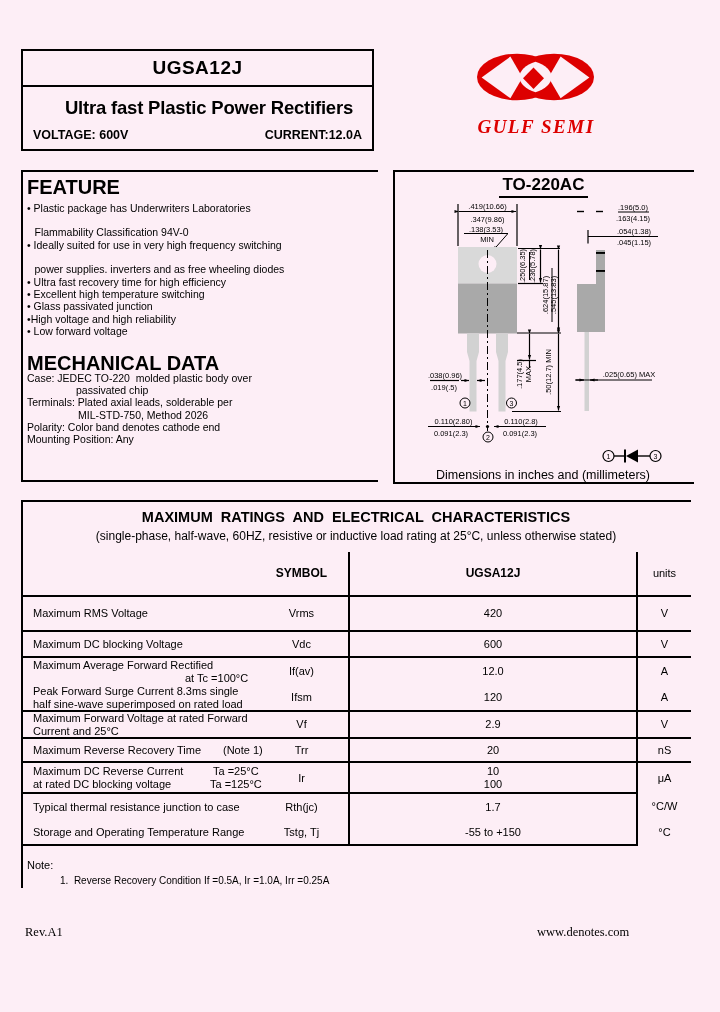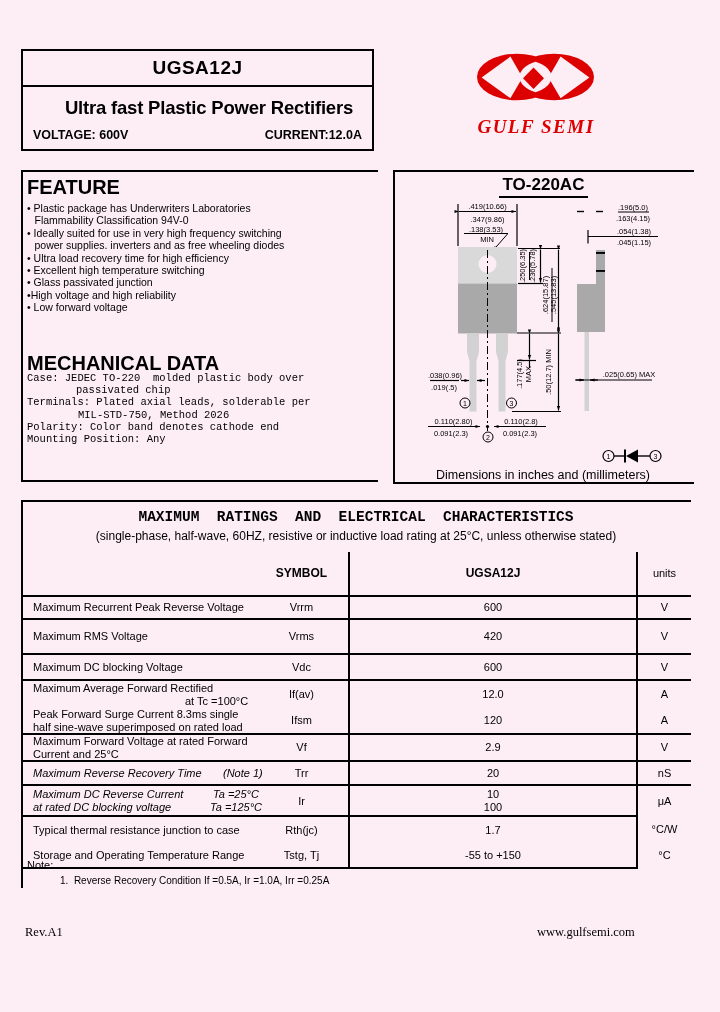--- a/index.html
+++ b/index.html
@@ -21,56 +21,56 @@
              font-family:"Liberation Serif",serif;font-style:italic;font-weight:bold;
              font-size:19px;color:#d00;letter-spacing:1.5px;}
 
   
   .feature-box{position:absolute;left:21px;top:170px;width:357px;height:312px;
                border-left:2px solid #000;border-top:2px solid #000;border-bottom:2px solid #000;
                box-sizing:border-box;}
   .sec-head{font-weight:bold;font-size:20px;}
   .feature-head{position:absolute;left:27px;top:176px;}
   .feature-list{position:absolute;left:27px;top:202px;font-size:10.5px;line-height:12.4px;}
-  .feature-list .cont{padding-left:7.5px;}
+  .feature-list .cont{padding-left:7.5px;margin-top:12px;}
   .mech-head{position:absolute;left:27px;top:352px;}
-  .mech-list{position:absolute;left:27px;top:372px;font-size:10.5px;line-height:12.2px;font-family:Liberation Mono, monospace;}
+  .mech-list{position:absolute;left:27px;top:372px;font-size:10.5px;line-height:12.2px;}
   .mech-list div{white-space:pre;}
   .mech-list .ind1{padding-left:49px;}
   .mech-list .ind2{padding-left:51px;}
 
   
   .pkg-box{position:absolute;left:393px;top:170px;width:301px;height:314px;
            border-left:2px solid #000;border-top:2px solid #000;border-bottom:2px solid #000;
            box-sizing:border-box;}
   .pkg-title{position:absolute;left:393px;top:175px;width:301px;text-align:center;}
   .pkg-title span{display:inline-block;font-weight:bold;font-size:17px;
                   border-bottom:2px solid #000;padding:0 4px 1px 4px;}
   .pkg-svg{position:absolute;left:393px;top:170px;}
   .pkg-caption{position:absolute;left:393px;top:468px;width:300px;text-align:center;font-size:12.5px;}
 
   
   .ratings-left{position:absolute;left:21px;top:500px;width:2px;height:388px;background:#000;}
   .ratings-top{position:absolute;left:21px;top:500px;width:670px;height:2px;background:#000;}
   .ratings-title{position:absolute;left:21px;top:509px;width:670px;text-align:center;
-                 font-weight:bold;font-size:14.5px;white-space:pre;font-family:Liberation Mono, monospace;}
+                 font-weight:bold;font-size:14.5px;white-space:pre;}
   .ratings-sub{position:absolute;left:21px;top:529px;width:670px;text-align:center;font-size:12px;}
 
   table.ratings{position:absolute;left:21px;top:552px;width:670px;
                 border-collapse:collapse;table-layout:fixed;font-size:11px;}
   table.ratings td{padding:0;vertical-align:middle;line-height:12.6px;}
   table.ratings td.p{text-align:left;padding-left:12px;}
   table.ratings td.s,table.ratings td.v,table.ratings td.u{text-align:center;}
   table.ratings td.v{border-left:2px solid #000;border-right:2px solid #000;}
   table.ratings tr.hb td{border-bottom:2px solid #000;}
   table.ratings tr.hbn td.u{border-bottom:none;}
   table.ratings td.head-sym{font-weight:bold;font-size:12px;}
   table.ratings td.head-dev{font-weight:bold;font-size:12px;}
   table.ratings td.head-units{font-size:11px;}
-  .rel{position:relative;font-style:italic;}
+  .rel{position:relative;}
   .tab-pos{position:absolute;left:180px;top:0;white-space:nowrap;}
   .tab-pos2{position:absolute;left:177px;top:0;white-space:nowrap;}
   .note-pos{position:absolute;left:190px;top:0;white-space:nowrap;}
   .l2-indent{margin-left:152px;}
 
   .note-label{position:absolute;left:27px;top:859px;font-size:11px;}
   .note-item{position:absolute;left:60px;top:875px;font-size:10px;white-space:pre;}
 
   .footer-rev{position:absolute;left:25px;top:925px;font-family:"Liberation Serif",serif;font-size:12.5px;}
   .footer-web{position:absolute;left:537px;top:925px;font-family:"Liberation Serif",serif;font-size:12.5px;}
@@ -102,21 +102,21 @@
   </svg>
   <div class="logo-text">GULF SEMI</div>
 
   <div class="feature-box"></div>
   <div class="sec-head feature-head">FEATURE</div>
   <div class="feature-list">
     <div>• Plastic package has Underwriters Laboratories</div>
     <div class="cont">Flammability Classification 94V-0</div>
     <div>• Ideally suited for use in very high frequency switching</div>
     <div class="cont">power supplies. inverters and as free wheeling diodes</div>
-    <div>• Ultra load recovery time for high efficiency</div>
+    <div>• Ultra fast recovery time for high efficiency</div>
     <div>• Excellent high temperature switching</div>
     <div>• Glass passivated junction</div>
     <div>•High voltage and high reliability</div>
     <div>• Low forward voltage</div>
   </div>
   <div class="sec-head mech-head">MECHANICAL DATA</div>
   <div class="mech-list">
     <div>Case: JEDEC TO-220  molded plastic body over</div>
     <div class="ind1">passivated chip</div>
     <div>Terminals: Plated axial leads, solderable per</div>
@@ -243,26 +243,20 @@
         <col style="width:288px">
         <col style="width:54px">
       </colgroup>
     <tbody>
         <tr class="hb" style="height:44px">
       <td class="p"></td>
       <td class="s head-sym">SYMBOL</td>
       <td class="v head-dev">UGSA12J</td>
       <td class="u head-units">units</td>
     </tr>
-    <tr class="hb" style="height:23px">
-      <td class="p">Maximum Recurrent Peak Reverse Voltage</td>
-      <td class="s">Vrrm</td>
-      <td class="v">600</td>
-      <td class="u">V</td>
-    </tr>
     <tr class="hb" style="height:35px">
       <td class="p">Maximum RMS Voltage</td>
       <td class="s">Vrms</td>
       <td class="v">420</td>
       <td class="u">V</td>
     </tr>
     <tr class="hb" style="height:26px">
       <td class="p">Maximum DC blocking Voltage</td>
       <td class="s">Vdc</td>
       <td class="v">600</td>
@@ -327,15 +321,15 @@
       <td class="v">-55 to +150</td>
       <td class="u">°C</td>
     </tr>
   </tbody>
     </table>
 
   <div class="note-label">Note:</div>
   <div class="note-item">1.  Reverse Recovery Condition If =0.5A, Ir =1.0A, Irr =0.25A</div>
 
   <div class="footer-rev">Rev.A1</div>
-  <div class="footer-web">www.gulfsemi.com</div>
+  <div class="footer-web">www.denotes.com</div>
 
 </div>
 
 </body></html>

